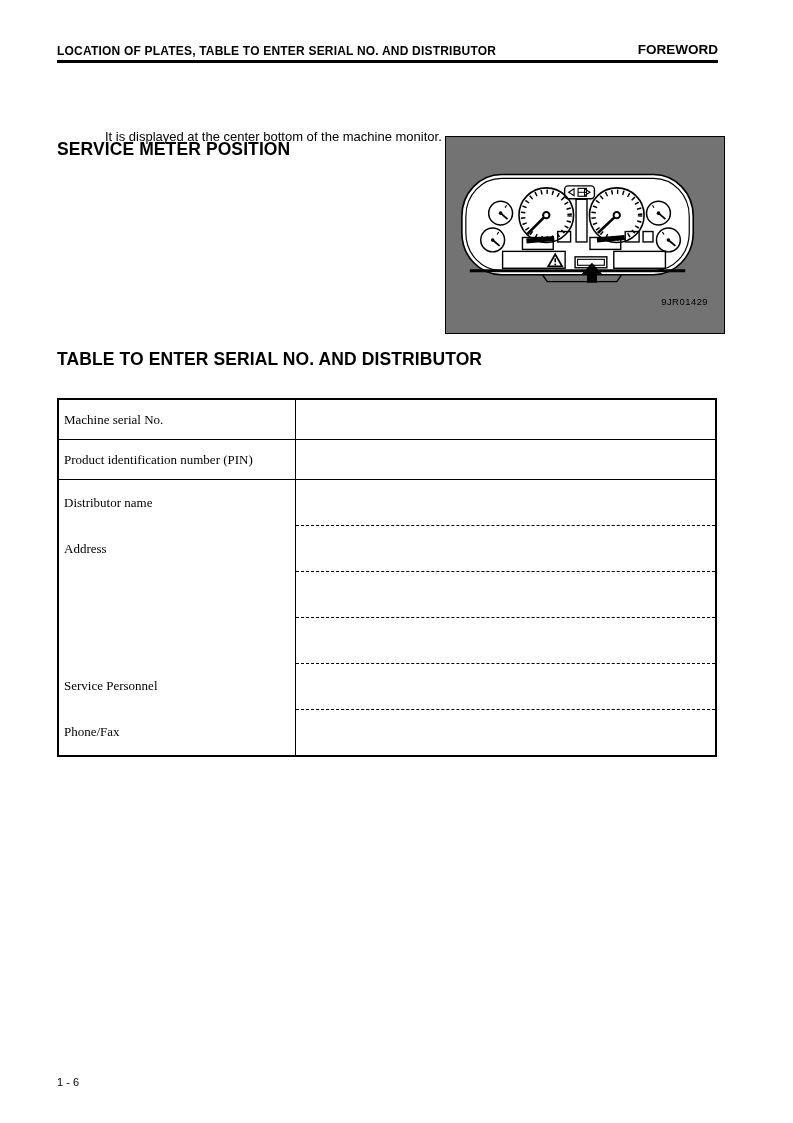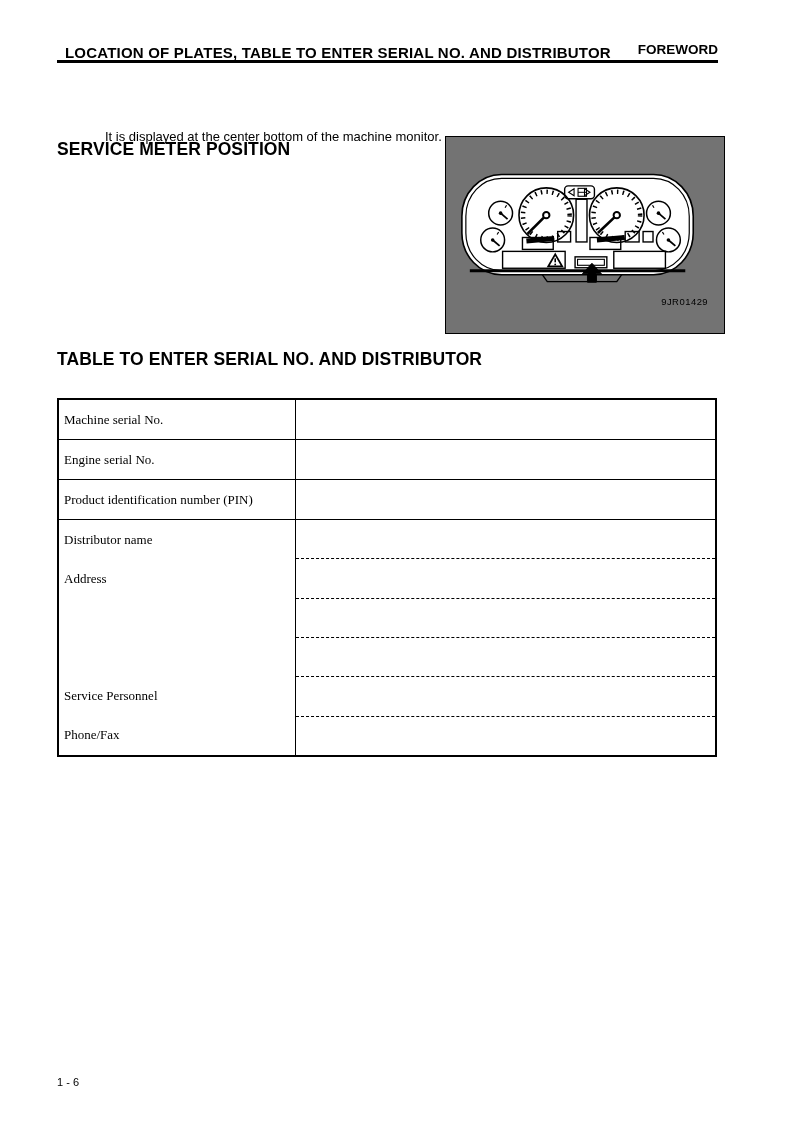--- a/index.html
+++ b/index.html
@@ -3,21 +3,21 @@
 <meta charset="utf-8">
 <style>
   html,body{margin:0;padding:0;background:#888;}
   *{box-sizing:border-box;}
   .page{
     position:relative;width:793px;height:1123px;background:#ffffff;
     margin:0 auto;font-family:"Liberation Sans",sans-serif;color:#000;
     overflow:hidden;
   }
   .abs{position:absolute;}
-  .hdr-left{left:57px;top:44px;font-size:15px;font-weight:bold;letter-spacing:.2px;white-space:nowrap;margin-left:8px;}
+  .hdr-left{left:57px;top:44px;font-size:12px;font-weight:bold;letter-spacing:.2px;white-space:nowrap;}
   .hdr-right{left:0;top:42px;width:718px;text-align:right;font-size:13.5px;font-weight:bold;}
   .hdr-rule{left:57px;top:60px;width:661px;height:2.5px;background:#000;}
   .h1{left:57px;top:105px;font-size:17.5px;font-weight:bold;letter-spacing:.1px;white-space:nowrap;margin-top:34px;}
   .h2{left:57px;top:349px;font-size:17.5px;font-weight:bold;letter-spacing:.1px;white-space:nowrap;}
   .desc{left:57px;top:129px;font-size:13px;white-space:nowrap;margin-left:48px;}
   .figure{left:445px;top:136px;width:280px;height:198px;border:1.5px solid #000;background:#737373;}
   .figure svg{display:block;width:100%;height:100%;}
   .ser-table{left:57px;top:398px;width:660px;height:359px;border:2px solid #000;display:flex;flex-direction:column;background:transparent;font-family:Liberation Serif, serif;}
   .t-row{display:flex;height:40px;border-bottom:1px solid #000;flex:0 0 auto;}
   .t-label{width:237px;border-right:1px solid #000;display:flex;align-items:center;padding-left:5px;font-size:13px;}
@@ -132,24 +132,20 @@
   </div>
 
   <div class="abs h2">TABLE TO ENTER SERIAL NO. AND DISTRIBUTOR</div>
 
   <div class="abs ser-table">
     <div class="t-row">
       <div class="t-label">Machine serial No.</div>
       <div class="t-value"></div>
     </div>
     <div class="t-row">
-      <div class="t-label">Engine serial No.</div>
-      <div class="t-value"></div>
-    </div>
-    <div class="t-row">
       <div class="t-label">Product identification number (PIN)</div>
       <div class="t-value"></div>
     </div>
     <div class="t-big">
       <div class="big-left">
         <div class="band">Distributor name</div>
         <div class="band">Address</div>
         <div class="band"></div>
         <div class="band"></div>
         <div class="band">Service Personnel</div>

